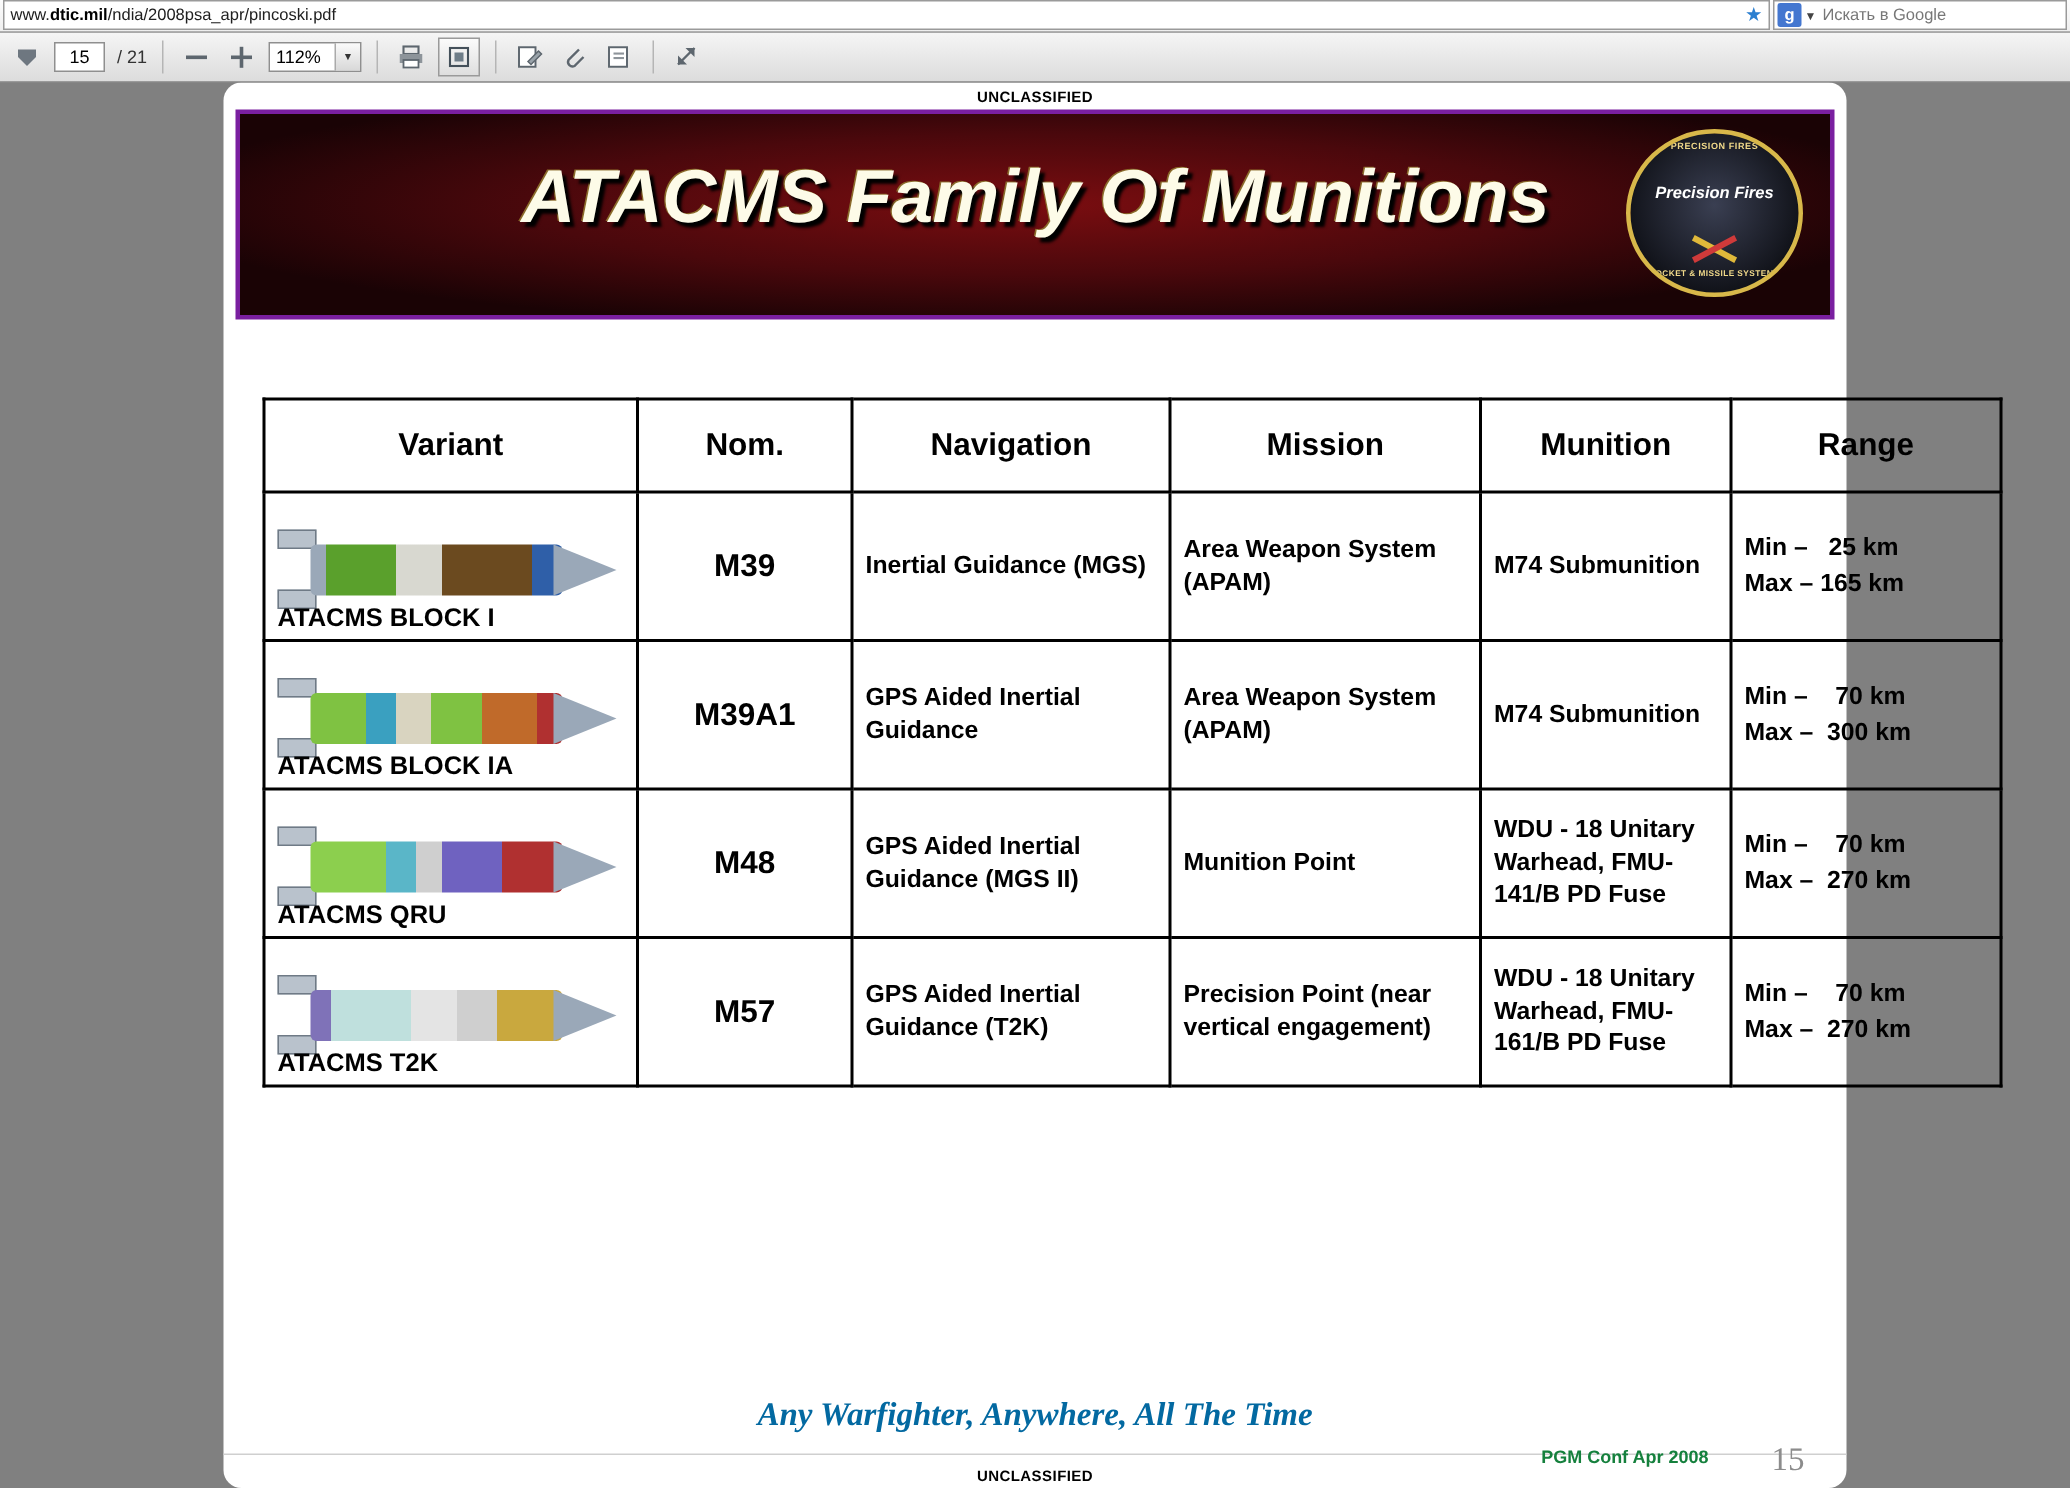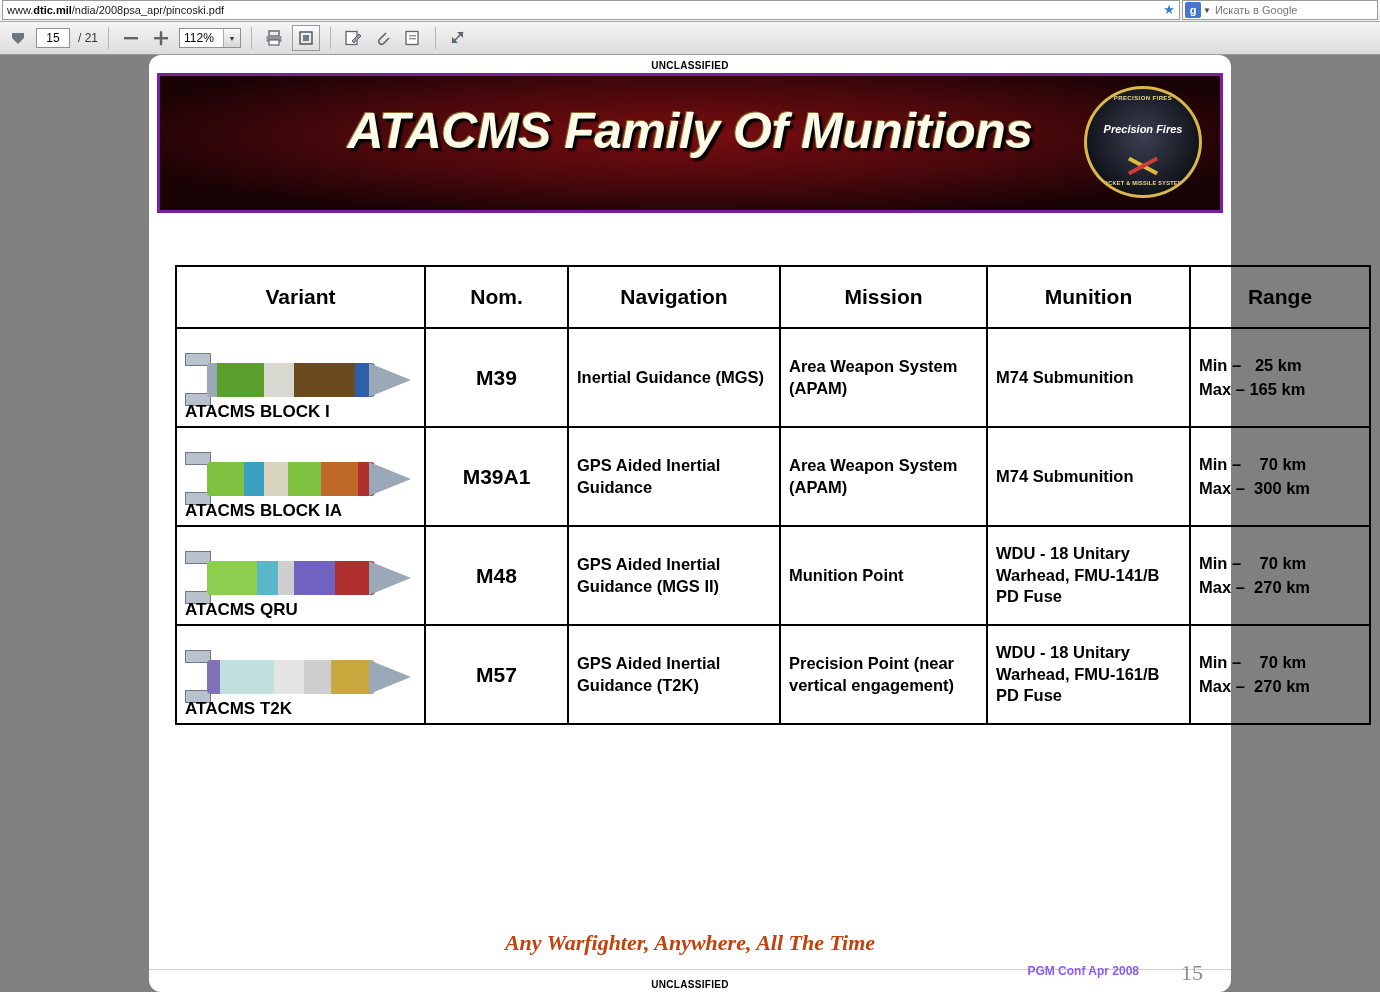--- a/index.html
+++ b/index.html
@@ -265,21 +265,21 @@
     height: 62px;
     font-size: 21px;
     font-weight: bold;
     text-align: center;
     color: #000;
   }
   .col-variant { width: 249px; }
   .col-nom { width: 143px; }
   .col-nav { width: 212px; }
   .col-mission { width: 207px; }
-  .col-munition { width: 203px; }
+  .col-munition { width: 167px; }
   .col-range { width: 180px; }
 
   table.munitions tbody td { height: 99px; }
   .cell-nom {
     text-align: center;
     font-size: 21px;
     font-weight: bold;
   }
   .cell-text {
     font-size: 16.5px;
@@ -335,38 +335,38 @@
 
   
   .footer-tag {
     position: absolute;
     left: 0; right: 0;
     bottom: 36px;
     text-align: center;
     font-size: 22px;
     font-style: italic;
     font-weight: bold;
-    color: #c2410c;
+    color: #0369a1;
     font-family: "Liberation Serif", serif;
   }
   .unclass-bottom {
     position: absolute;
     left: 0; right: 0; bottom: 2px;
     text-align: center;
     font-size: 10px;
     font-weight: bold;
     color: #000;
     letter-spacing: 0.3px;
   }
   .conf-label {
     position: absolute;
     right: 92px; bottom: 14px;
     font-size: 12px;
     font-weight: bold;
-    color: #8b5cf6;
+    color: #15803d;
   }
   .page-num {
     position: absolute;
     right: 28px; bottom: 6px;
     font-size: 22px;
     color: #8c8c8c;
     font-family: "Liberation Serif", serif;
   }
   .page-divider {
     position: absolute;

